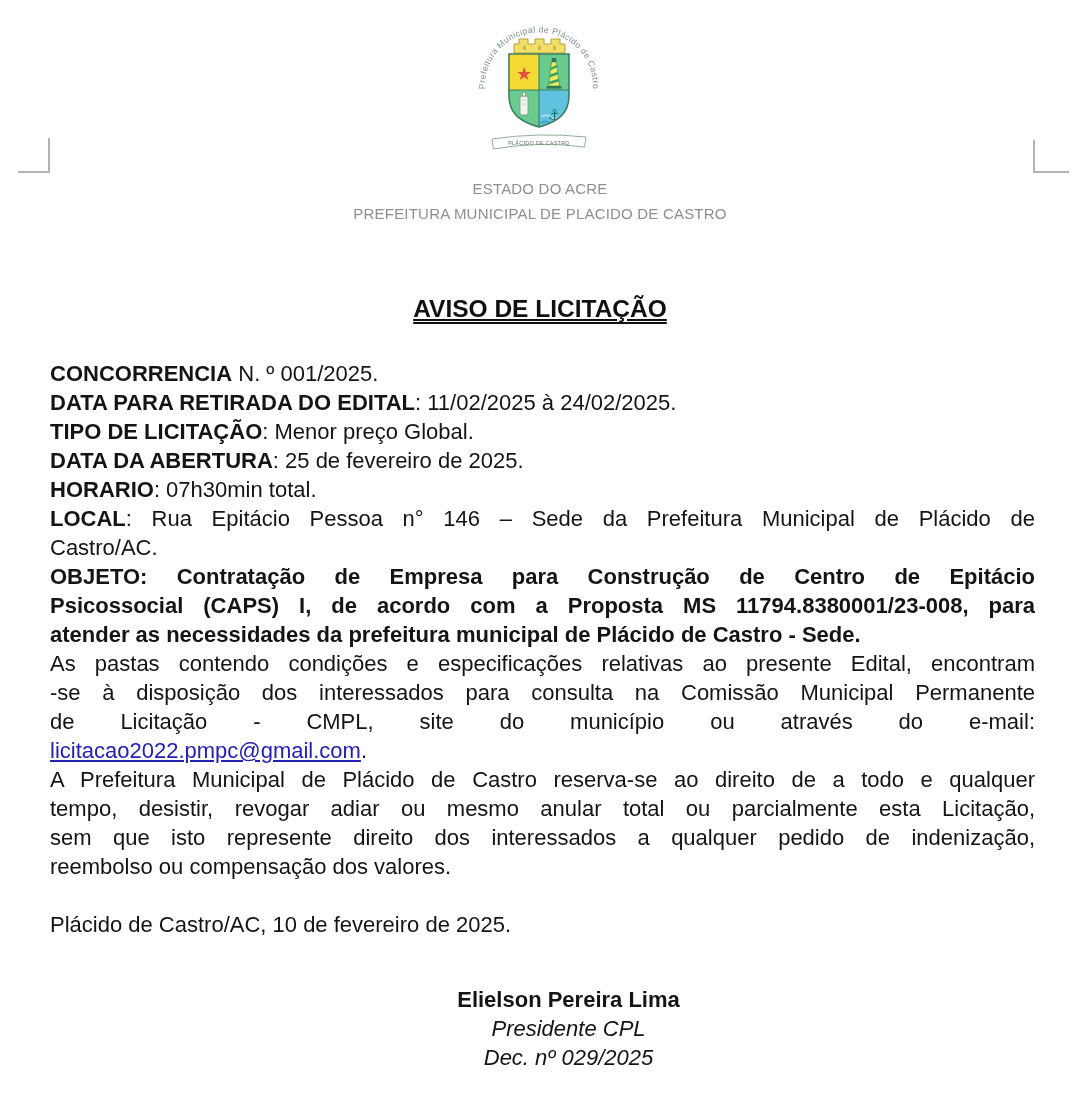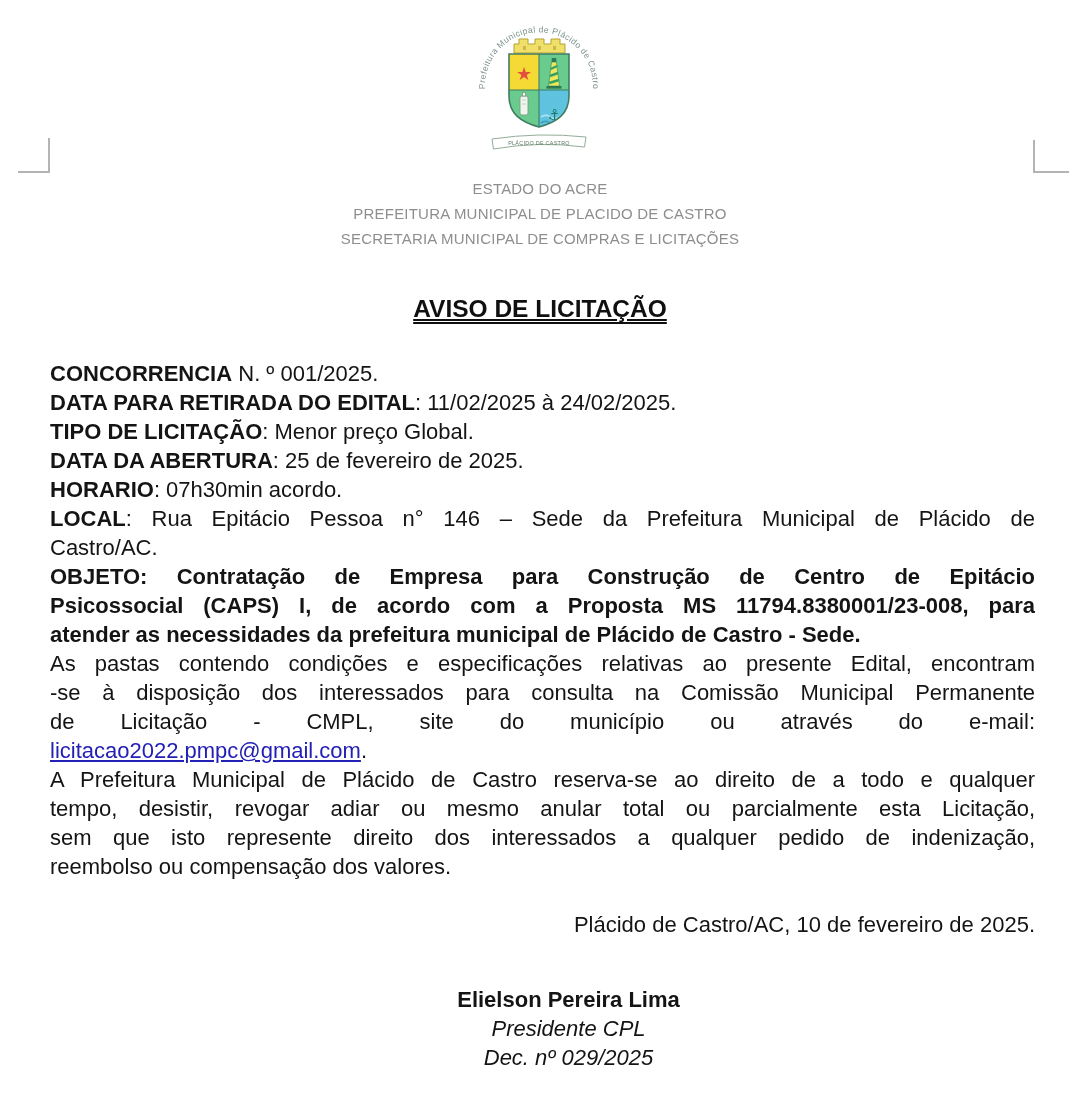--- a/index.html
+++ b/index.html
@@ -33,21 +33,21 @@
   
   .doc-body{
     position:absolute;top:359px;left:50px;width:985px;
     font-size:22px;line-height:29px;color:#141414;
   }
   .ln{height:29px;overflow:hidden;white-space:nowrap;}
   .jl{height:29px;overflow:hidden;text-align:justify;white-space:normal;}
   .jl::after{content:"";display:inline-block;width:100%;height:0;}
   .b{font-weight:700;}
   .spacer{height:29px;}
-  .dateline{height:29px;text-align:right;}
+  .dateline{height:29px;}
   .signature{margin-top:17px;text-align:center;padding-left:52px;}
   .sig-name{height:29px;font-weight:700;}
   .sig-role,.sig-decree{height:29px;font-style:italic;}
   a.email-link{color:#2320b5;text-decoration:underline;cursor:pointer;}
 </style>
 </head>
 <body>
 
 <div class="cropmark left"></div>
 <div class="cropmark right"></div>
@@ -104,38 +104,37 @@
 
   <g>
     <path d="M19,131 Q66,124 113,129 L111.5,139 Q66,133 20.5,141 Z" fill="#ffffff" stroke="#93ac99" stroke-width="1"></path>
     <text x="66" y="137" font-size="5.4" text-anchor="middle" fill="#5c7b66" letter-spacing="0.3">PLÁCIDO DE CASTRO</text>
   </g>
 </svg>
 
 <div class="gov-header">
   <div>ESTADO DO ACRE</div>
   <div>PREFEITURA MUNICIPAL DE PLACIDO DE CASTRO</div>
-  <div>SECRETARIA MUNICIPAL DE COMPRAS E LICITAÇÕES</div>
 </div>
 
 <div class="doc-title">
   <span>AVISO DE LICITAÇÃO</span>
 </div>
 
 <div class="doc-body">
 
   <div class="ln"><span class="b">CONCORRENCIA</span><span> N. º 001/2025.</span></div>
 
   <div class="ln"><span class="b">DATA PARA RETIRADA DO EDITAL</span><span>: 11/02/2025 à 24/02/2025.</span></div>
 
   <div class="ln"><span class="b">TIPO DE LICITAÇÃO</span><span>: Menor preço Global.</span></div>
 
   <div class="ln"><span class="b">DATA DA ABERTURA</span><span>: 25 de fevereiro de 2025.</span></div>
 
-  <div class="ln"><span class="b">HORARIO</span><span>: 07h30min acordo.</span></div>
+  <div class="ln"><span class="b">HORARIO</span><span>: 07h30min total.</span></div>
 
   <div class="jl"><span class="b">LOCAL</span><span>: Rua Epitácio Pessoa n° 146 – Sede da Prefeitura Municipal de Plácido de</span></div>
   <div class="ln">Castro/AC.</div>
 
   <div class="jl b">OBJETO: Contratação de Empresa para Construção de Centro de Epitácio</div>
   <div class="jl b">Psicossocial (CAPS) I, de acordo com a Proposta MS 11794.8380001/23-008, para</div>
   <div class="ln b">atender as necessidades da prefeitura municipal de Plácido de Castro - Sede.</div>
 
   <div class="jl">As pastas contendo condições e especificações relativas ao presente Edital, encontram</div>
   <div class="jl">-se à disposição dos interessados para consulta na Comissão Municipal Permanente</div>

